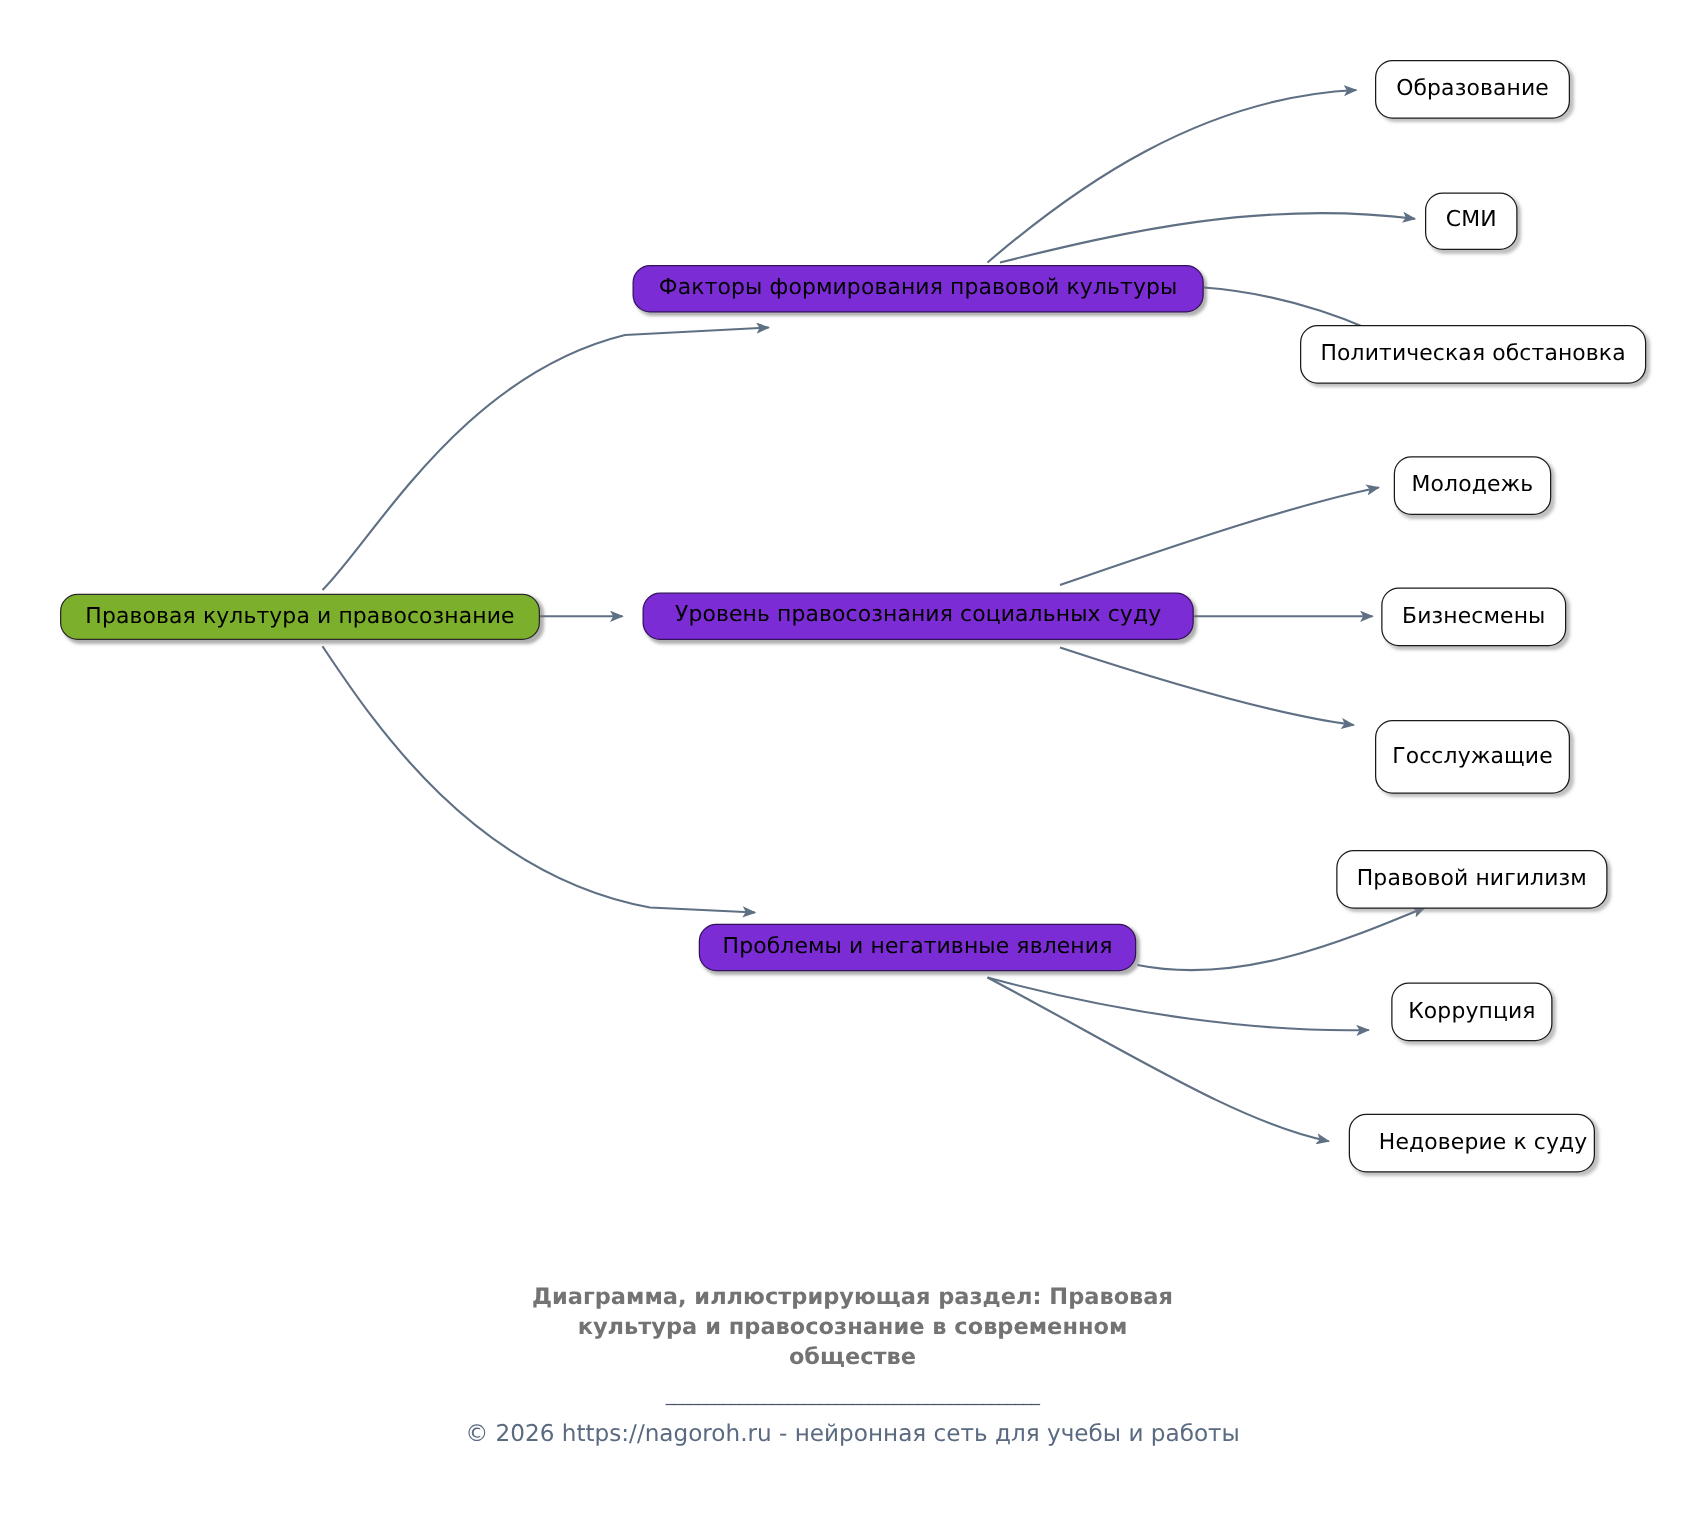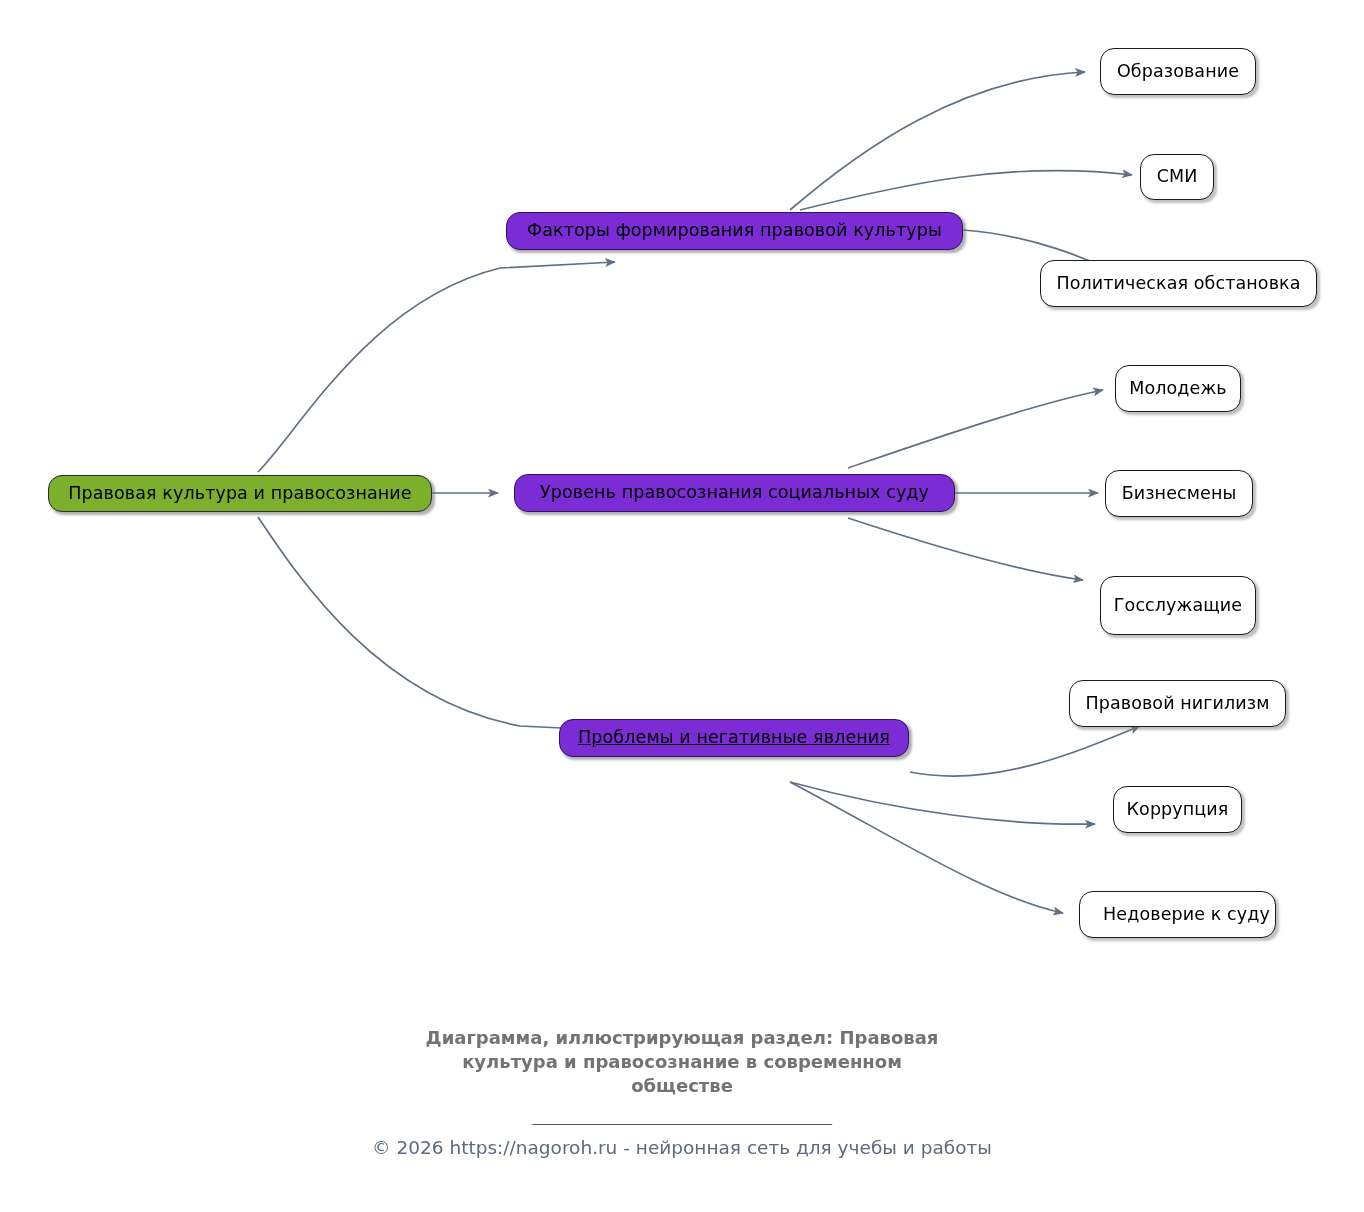--- a/index.html
+++ b/index.html
@@ -165,21 +165,21 @@
   </div>
 
   <div class="node node-leaf" style="left:1105px; top:470px; width:148px; height:47px;">
     <span>Бизнесмены</span>
   </div>
 
   <div class="node node-leaf" style="left:1100px; top:544px; width:156px; height:59px;margin-top:32px;">
     <span>Госслужащие</span>
   </div>
 
-  <div class="node node-branch" style="left:559px; top:719px; width:350px; height:38px;text-decoration:underline;">
+  <div class="node node-branch" style="left:559px; top:739px; width:350px; height:38px;">
     <span>Проблемы и негативные явления</span>
   </div>
 
   <div class="node node-leaf" style="left:1069px; top:680px; width:217px; height:47px;">
     <span>Правовой нигилизм</span>
   </div>
 
   <div class="node node-leaf" style="left:1113px; top:786px; width:129px; height:47px;">
     <span>Коррупция</span>
   </div>

